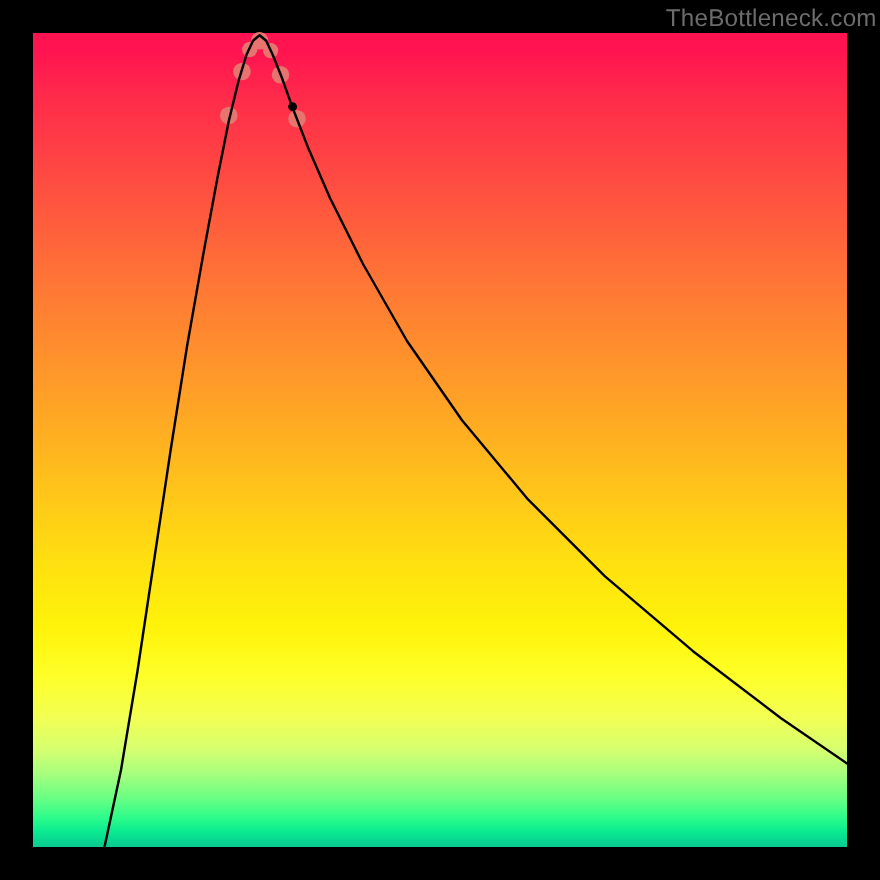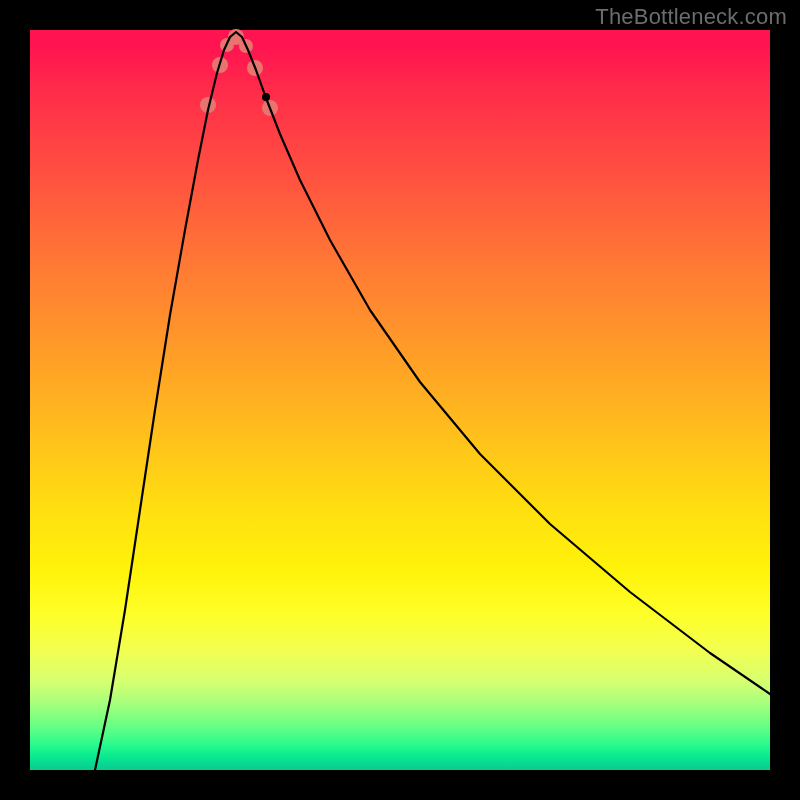--- a/index.html
+++ b/index.html
@@ -51,21 +51,21 @@
     position: absolute;
     top: 0;
     left: 0;
     width: 740px;
     height: 740px;
     overflow: visible;
   }
   .watermark {
     position: absolute;
     top: 4px;
-    right: 13px;
+    right: 3px;
     color: #6c6c6c;
     font-size: 22px;
     font-weight: 500;
     letter-spacing: 0.2px;
     user-select: none;
     text-align: center;
   }
 </style>
 </head>
 <body>

